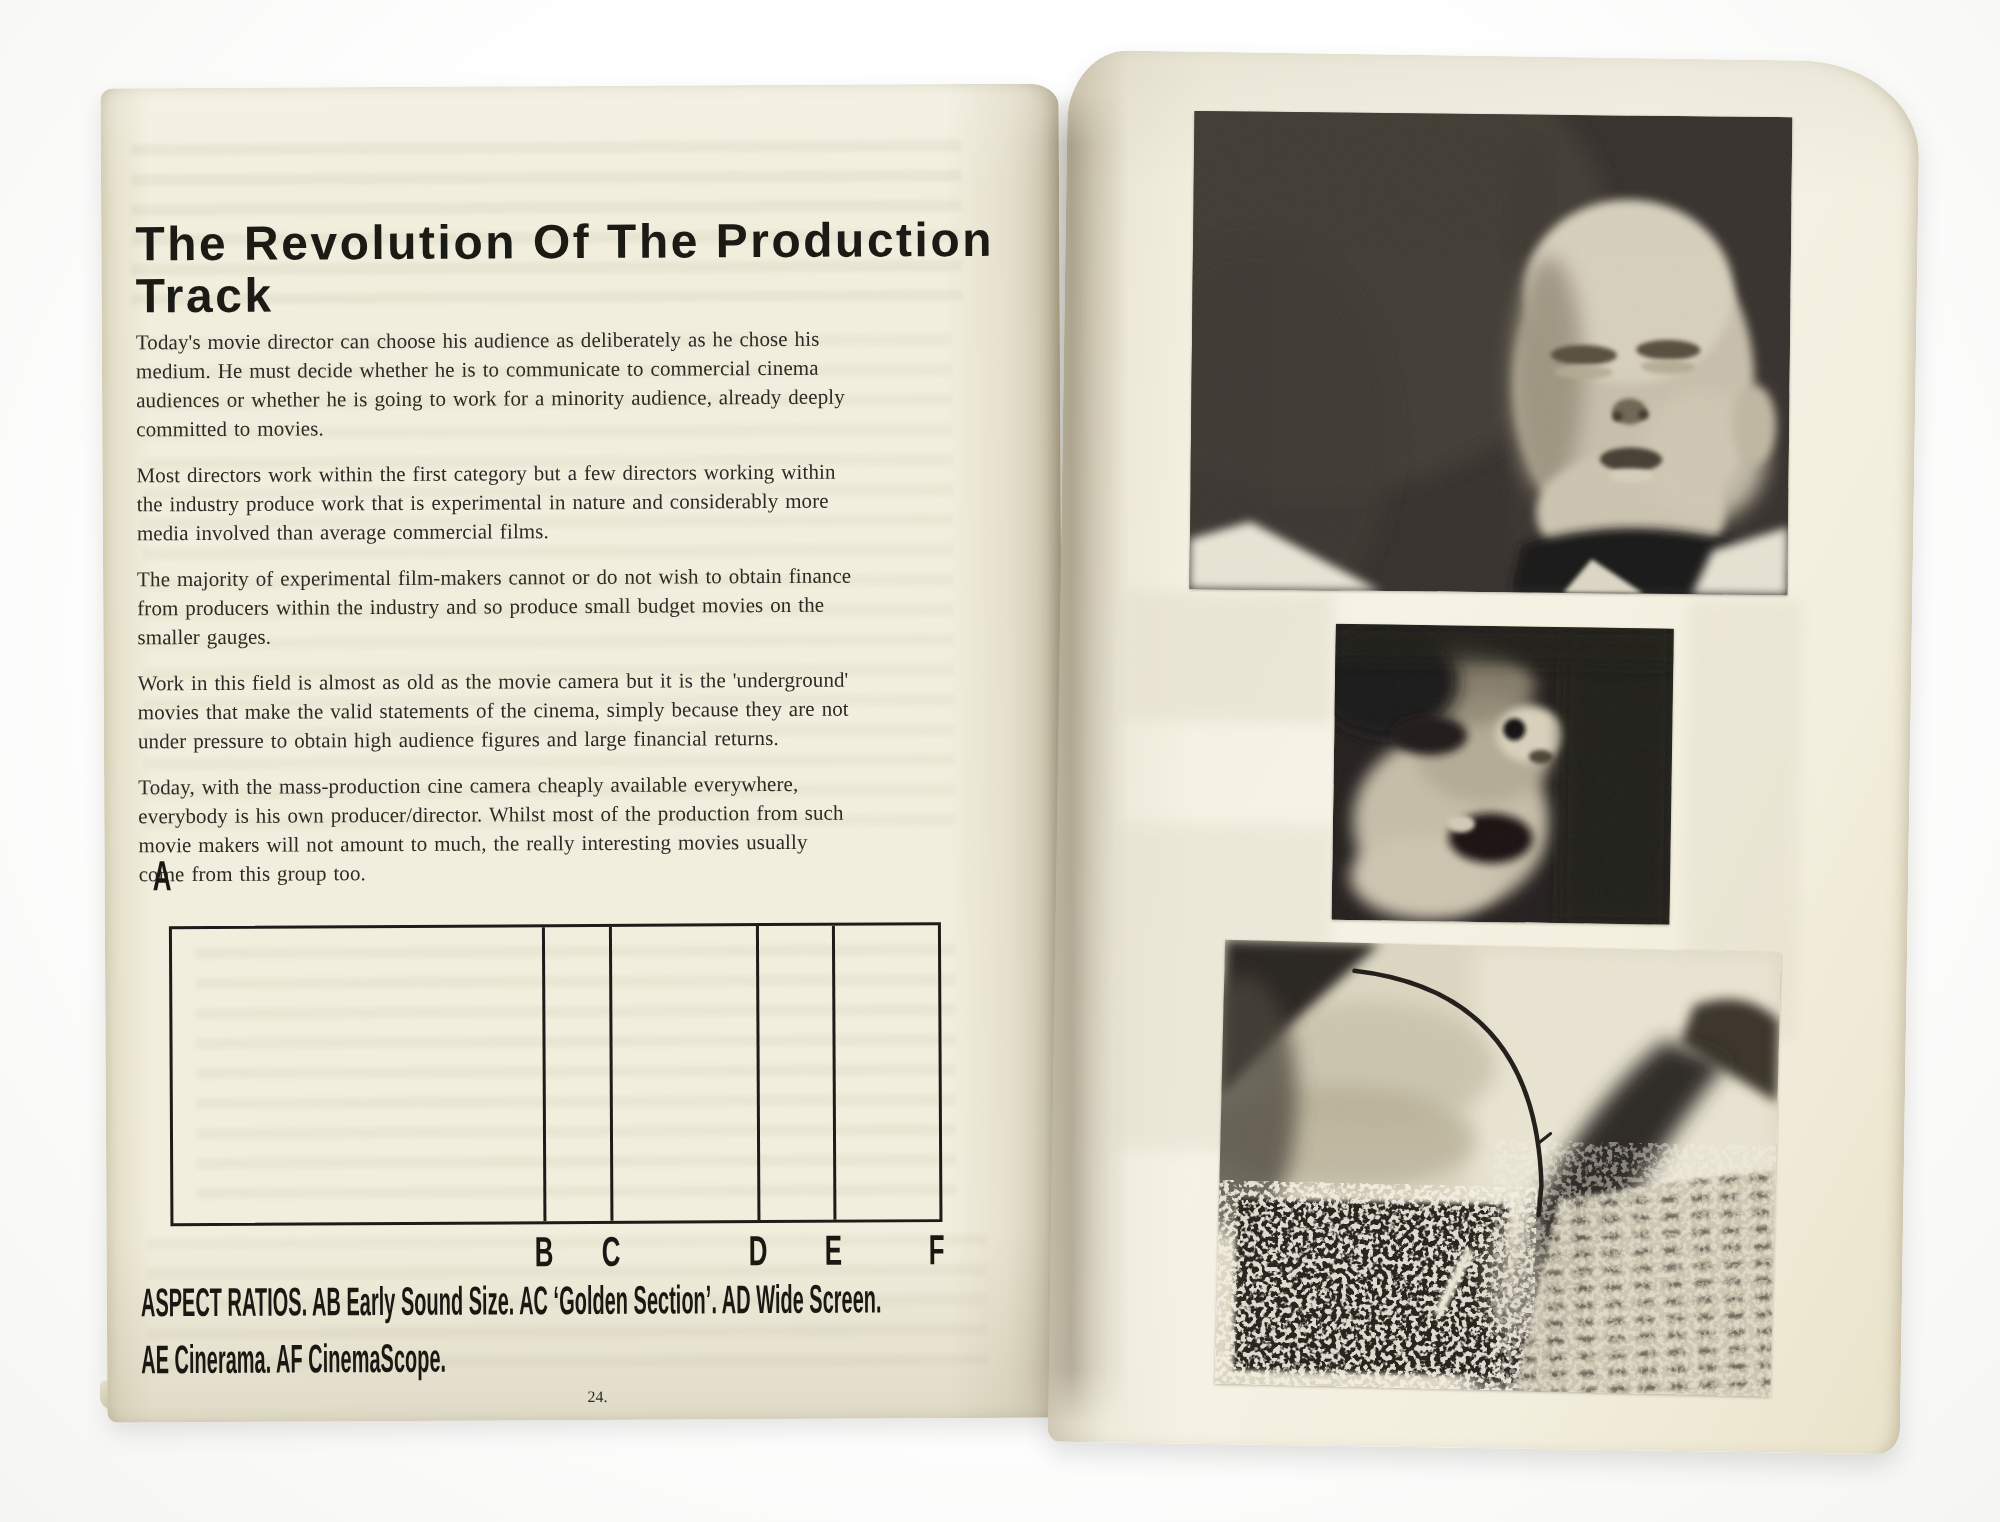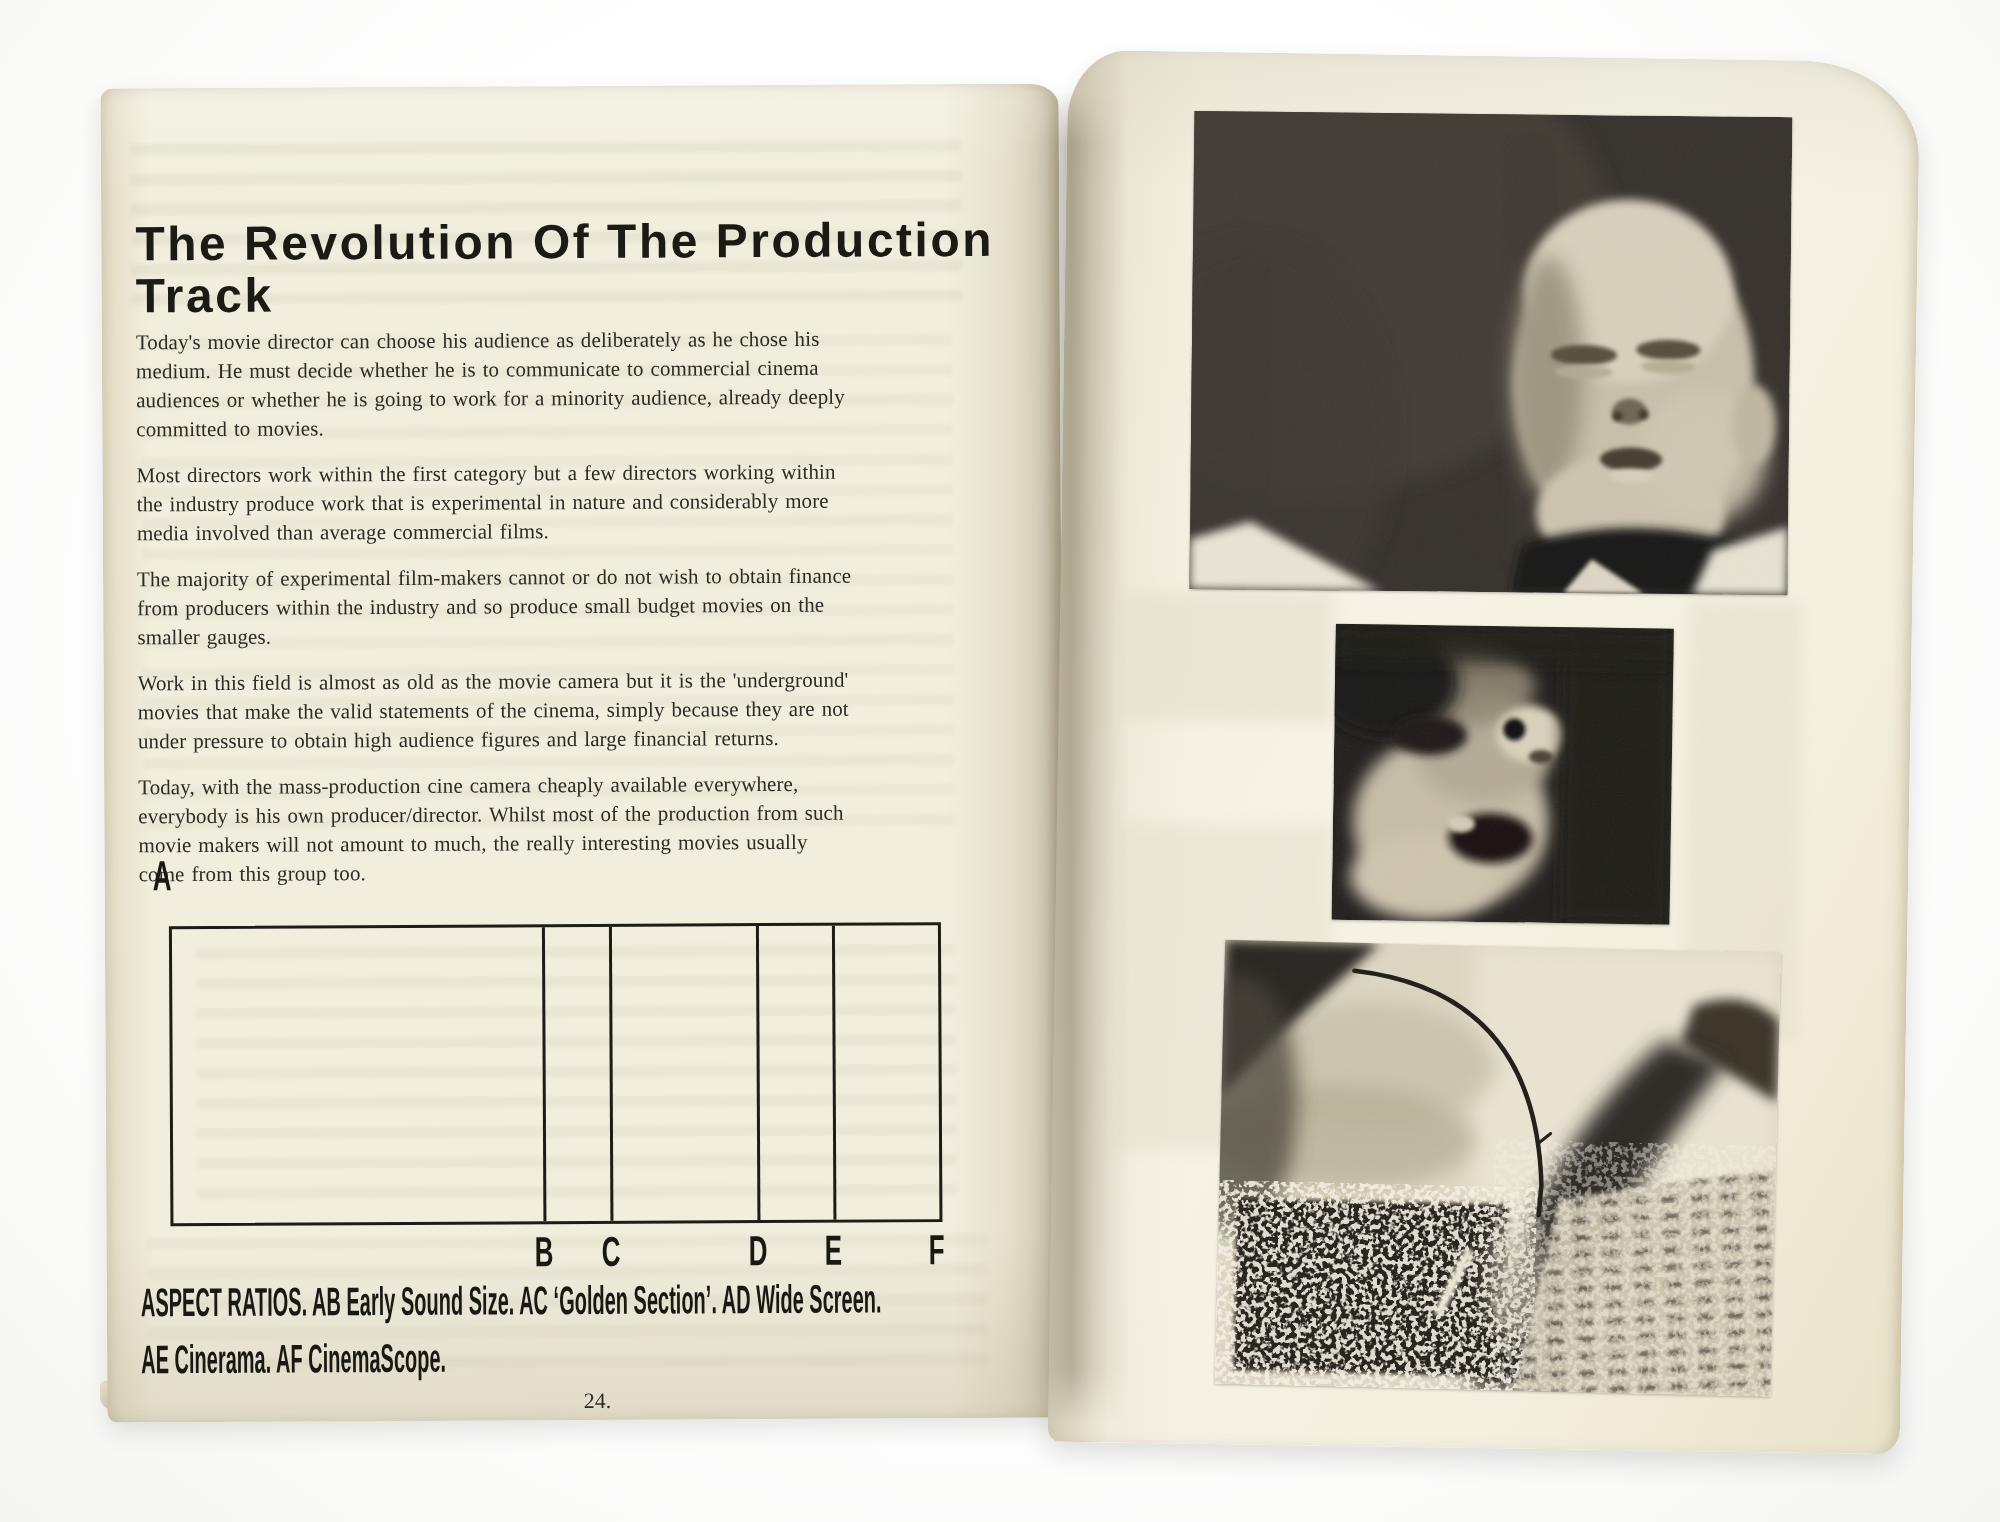--- a/index.html
+++ b/index.html
@@ -75,21 +75,21 @@
   #diag-a{position:absolute;left:48px;top:764px;z-index:3;font-size:42px;}
   #diag-a .cond{transform:scaleX(0.62);}
   #diag-rect{position:absolute;left:64px;top:838px;width:772px;height:300px;
     border:3px solid #1d1c18;box-sizing:border-box;z-index:3;background:transparent;}
   .diag-line{position:absolute;top:0;bottom:0;width:3px;background:#1d1c18;}
   .diag-label{position:absolute;top:1142px;z-index:3;font-size:42px;}
   .diag-label .cond{transform:scaleX(0.62);}
   #caption{position:absolute;left:34px;top:1186px;z-index:3;font-size:40px;line-height:57px;}
   #caption .cond{transform:scaleX(0.50);}
   #page-number{position:absolute;left:430px;top:1302px;width:120px;text-align:center;
-    font-size:22px;color:#2d2b25;z-index:3;}
+    font-size:16px;color:#2d2b25;z-index:3;}
 
   
   .photo{position:absolute;z-index:3;box-shadow:0 1px 3px rgba(0,0,0,0.25);}
   .photo svg{display:block;width:100%;height:100%;}
   #photo-1{left:128px;top:58px;width:598px;height:478px;transform:rotate(-0.25deg);}
   #photo-2{left:276px;top:570px;width:338px;height:296px;}
   #photo-3{left:168px;top:890px;width:556px;height:444px;transform:rotate(0.5deg);}
 </style>
 </head>
 <body>

